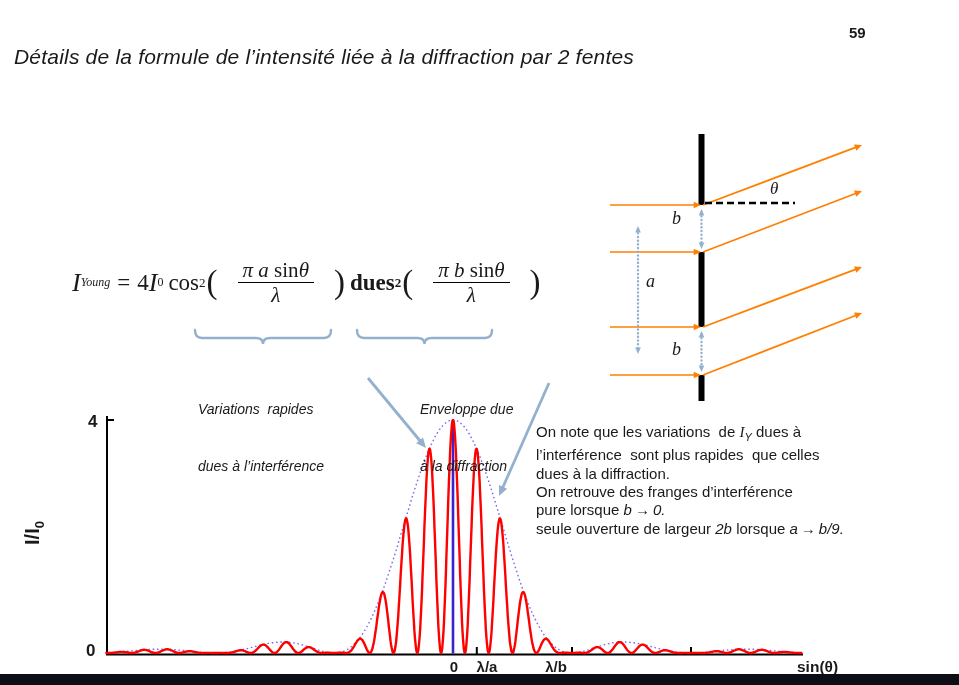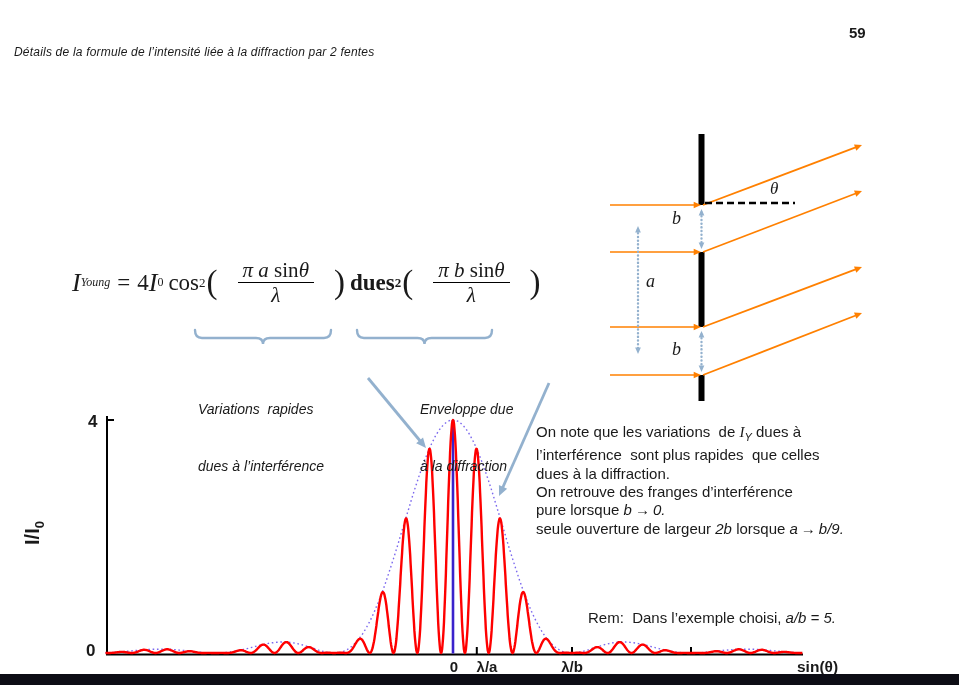--- a/index.html
+++ b/index.html
@@ -2,21 +2,21 @@
 <html><head>
 <meta charset="utf-8">
 <style>
   html,body{margin:0;padding:0;background:#888;}
   #slide{position:relative;width:959px;height:685px;background:#ffffff;overflow:hidden;
          font-family:"Liberation Sans",sans-serif;color:#1a1a1a;}
   #gfx{position:absolute;left:0;top:0;z-index:1;}
   .abs{position:absolute;z-index:2;}
   .it{font-style:italic;}
   .serif{font-family:"Liberation Serif",serif;}
-  #title{left:14px;top:45px;font-size:12px;font-style:italic;letter-spacing:.2px;}
+  #title{left:14px;top:45px;font-size:21px;font-style:italic;letter-spacing:.2px;}
   #pagenum{left:849px;top:24px;font-size:15px;font-weight:600;}
   
   #formula{left:72px;top:258px;display:flex;align-items:center;
            font-family:"Liberation Serif",serif;font-size:23px;}
   #formula sub{font-size:12px;font-style:italic;}
   #formula .exp{font-size:13px;vertical-align:9px;}
   .paren{font-size:33px;font-weight:300;padding:0 1px;}
   .frac{display:inline-flex;flex-direction:column;align-items:center;font-size:21px;line-height:1.15;margin:0 19px;}
   .frac .num{border-bottom:1.5px solid #000;padding:0 5px 0px;white-space:pre;}
   .frac .den{padding-top:0px;}
@@ -32,21 +32,21 @@
   #notes .arr{font-weight:bold;padding:0 3px;}
   #notes sub{font-size:11px;font-style:italic;}
   #remark{left:588px;top:609px;font-size:15px;white-space:pre;}
   
   .ytick{font-weight:bold;font-size:17px;}
   #ytick4{left:88px;top:412px;}
   #ytick0{left:86px;top:641px;}
   #ylabel{left:22px;top:520px;font-weight:bold;font-size:20px;transform:rotate(-90deg);white-space:nowrap;}
   #ylabel sub{font-size:13px;}
   .xtick{font-weight:bold;font-size:15px;transform:translateX(-50%);top:658px;}
-  #xt0{left:454px;} #xt1{left:487px;} #xt2{left:572px;text-align:right;} #xt3{left:690px;margin-top:42px;}
+  #xt0{left:454px;} #xt1{left:487px;} #xt2{left:556px;text-align:right;} #xt3{left:690px;margin-top:42px;}
   #xlabel{left:797px;top:658px;font-weight:bold;font-size:15.5px;}
   
   .dlabel{font-family:"Liberation Serif",serif;font-style:italic;font-size:18px;}
   #d-b1{left:672px;top:208px;} #d-a{left:646px;top:271px;} #d-b2{left:672px;top:339px;}
   #d-theta{left:770px;top:179px;font-size:17px;}
   #footer-bar{left:0;bottom:0;width:959px;height:11px;background:#0d0d15;}
 </style>
 </head>
 <body>
 
@@ -137,21 +137,20 @@
 
   <div id="notes" class="abs">
     <div><span>On note que les variations  de </span><span class="it serif">I</span><sub>Y</sub><span> dues à</span></div>
     <div>l’interférence  sont plus rapides  que celles</div>
     <div>dues à la diffraction.</div>
     <div>On retrouve des franges d’interférence</div>
     <div><span>pure lorsque </span><span class="it">b</span><span class="arr">→</span><span class="it">0.</span></div>
     <div><span>seule ouverture de largeur </span><span class="it">2b</span><span> lorsque </span><span class="it">a</span><span class="arr">→</span><span class="it">b/9.</span></div>
   </div>
 
-  <div id="remark" class="abs"><span>Rem:</span><span>  Dans l’exemple choisi, </span><span class="it">a/b = 5.</span></div>
 
   <div id="ytick4" class="abs ytick">4</div>
   <div id="ytick0" class="abs ytick">0</div>
   <div id="ylabel" class="abs"><span>I/I</span><sub>0</sub></div>
 
   <div id="xt0" class="abs xtick">0</div>
   <div id="xt1" class="abs xtick">λ/a</div>
   <div id="xt2" class="abs xtick">λ/b</div>
   <div id="xt3" class="abs xtick">2λ/b</div>
   <div id="xlabel" class="abs">sin(θ)</div>

